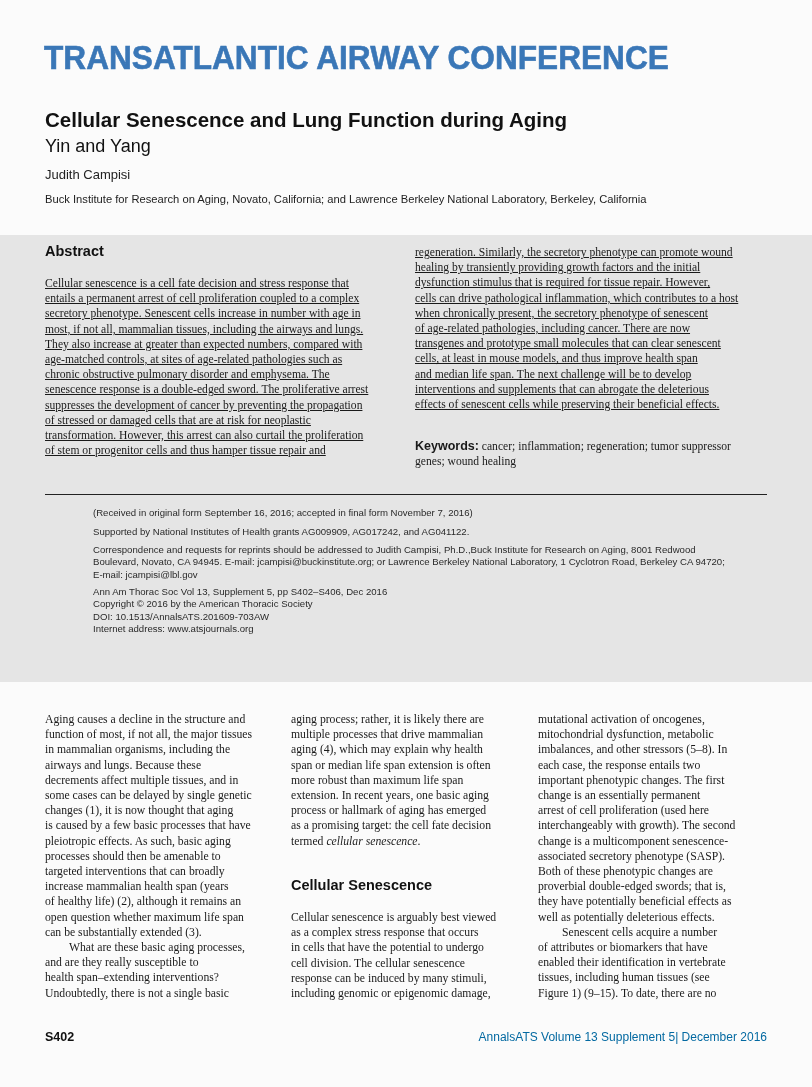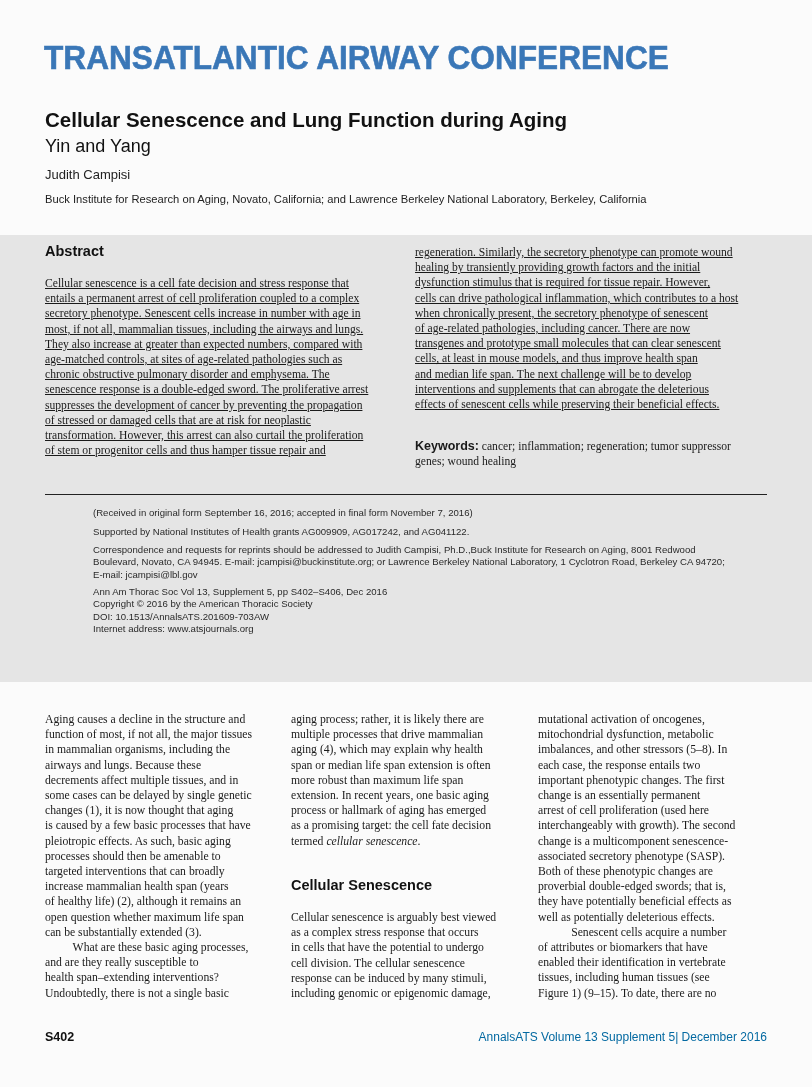--- a/index.html
+++ b/index.html
@@ -66,21 +66,21 @@
     position: absolute; left: 45px;
     font-family: "Liberation Sans", sans-serif; font-size: 9.6px;
     color: #2a2a2a; line-height: 12.4px; white-space: nowrap; padding-left: 48px;
   }
   .meta .line { display: block; }
 
   .body-col {
     position: absolute; font-size: 11.7px; line-height: 15.2px; color: #1a1a1a;
   }
   .body-col .line { display: block; white-space: nowrap; }
-  .body-col .indent { padding-left: 24px; text-align: center; }
+  .body-col .indent { padding-left: 24px; }
   .col1 { left: 45px; top: 712px; }
   .col2 { left: 291px; top: 712px; }
   .col3 { left: 538px; top: 712px; }
   .section-heading {
     position: absolute; left: 291px; top: 877px;
     font-family: "Liberation Sans", sans-serif; font-weight: bold;
     font-size: 14.5px; color: #111;
   }
   .col2b { left: 291px; top: 910px; }
 

